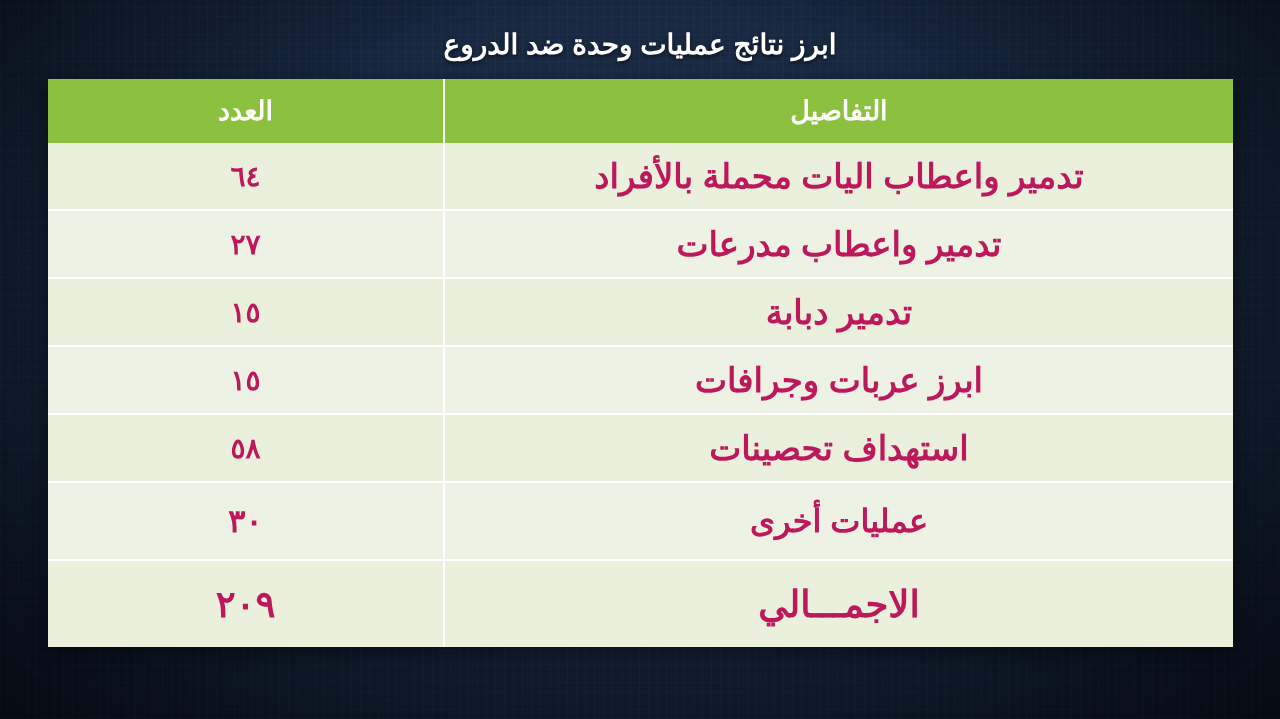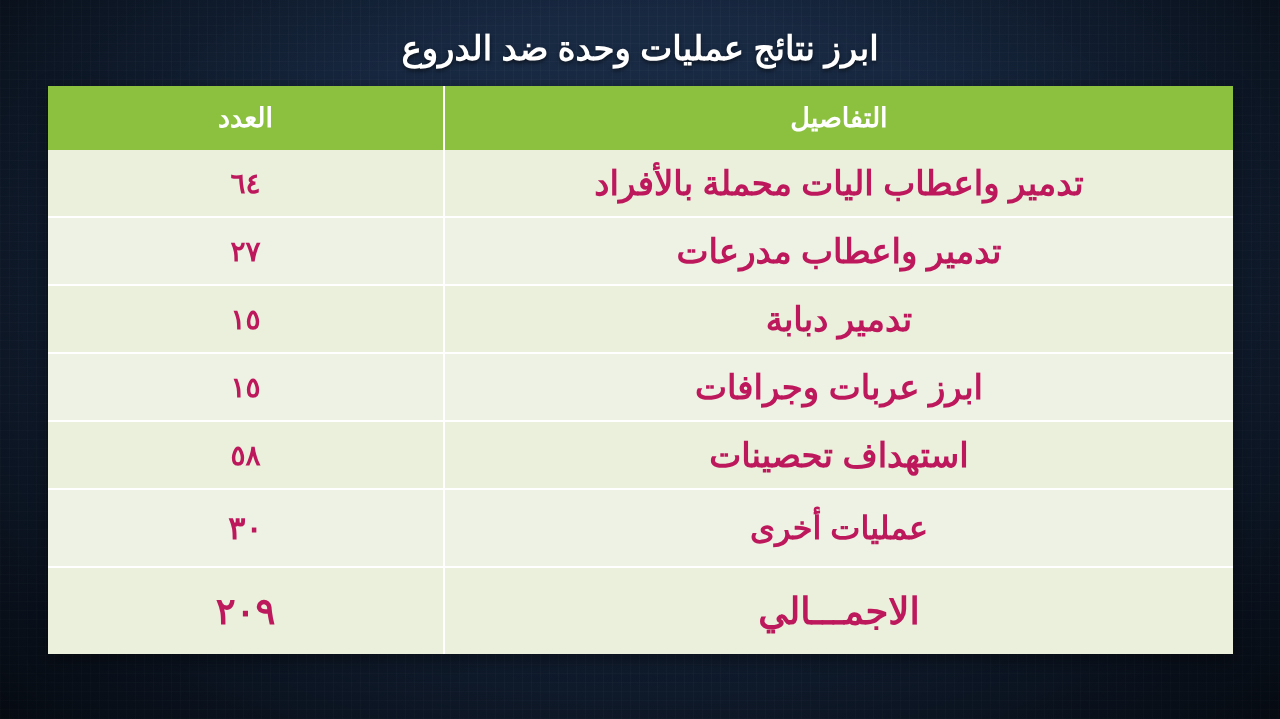--- a/index.html
+++ b/index.html
@@ -38,21 +38,21 @@
     inset: 0;
     background: radial-gradient(ellipse at 50% 40%, rgba(0,0,0,0) 45%, rgba(0,0,0,0.45) 100%);
     pointer-events: none;
   }
 
   .title {
     position: relative;
     z-index: 3;
     text-align: center;
     color: #ffffff;
-    font-size: 34px;
+    font-size: 28px;
     font-weight: bold;
     line-height: 1.18;
     padding-top: 28px;
     letter-spacing: 0px;
     text-shadow: 0 2px 4px rgba(0,0,0,0.55);
     width: 1000px;
     margin: 0 auto;
   }
 
   .table-wrap {

